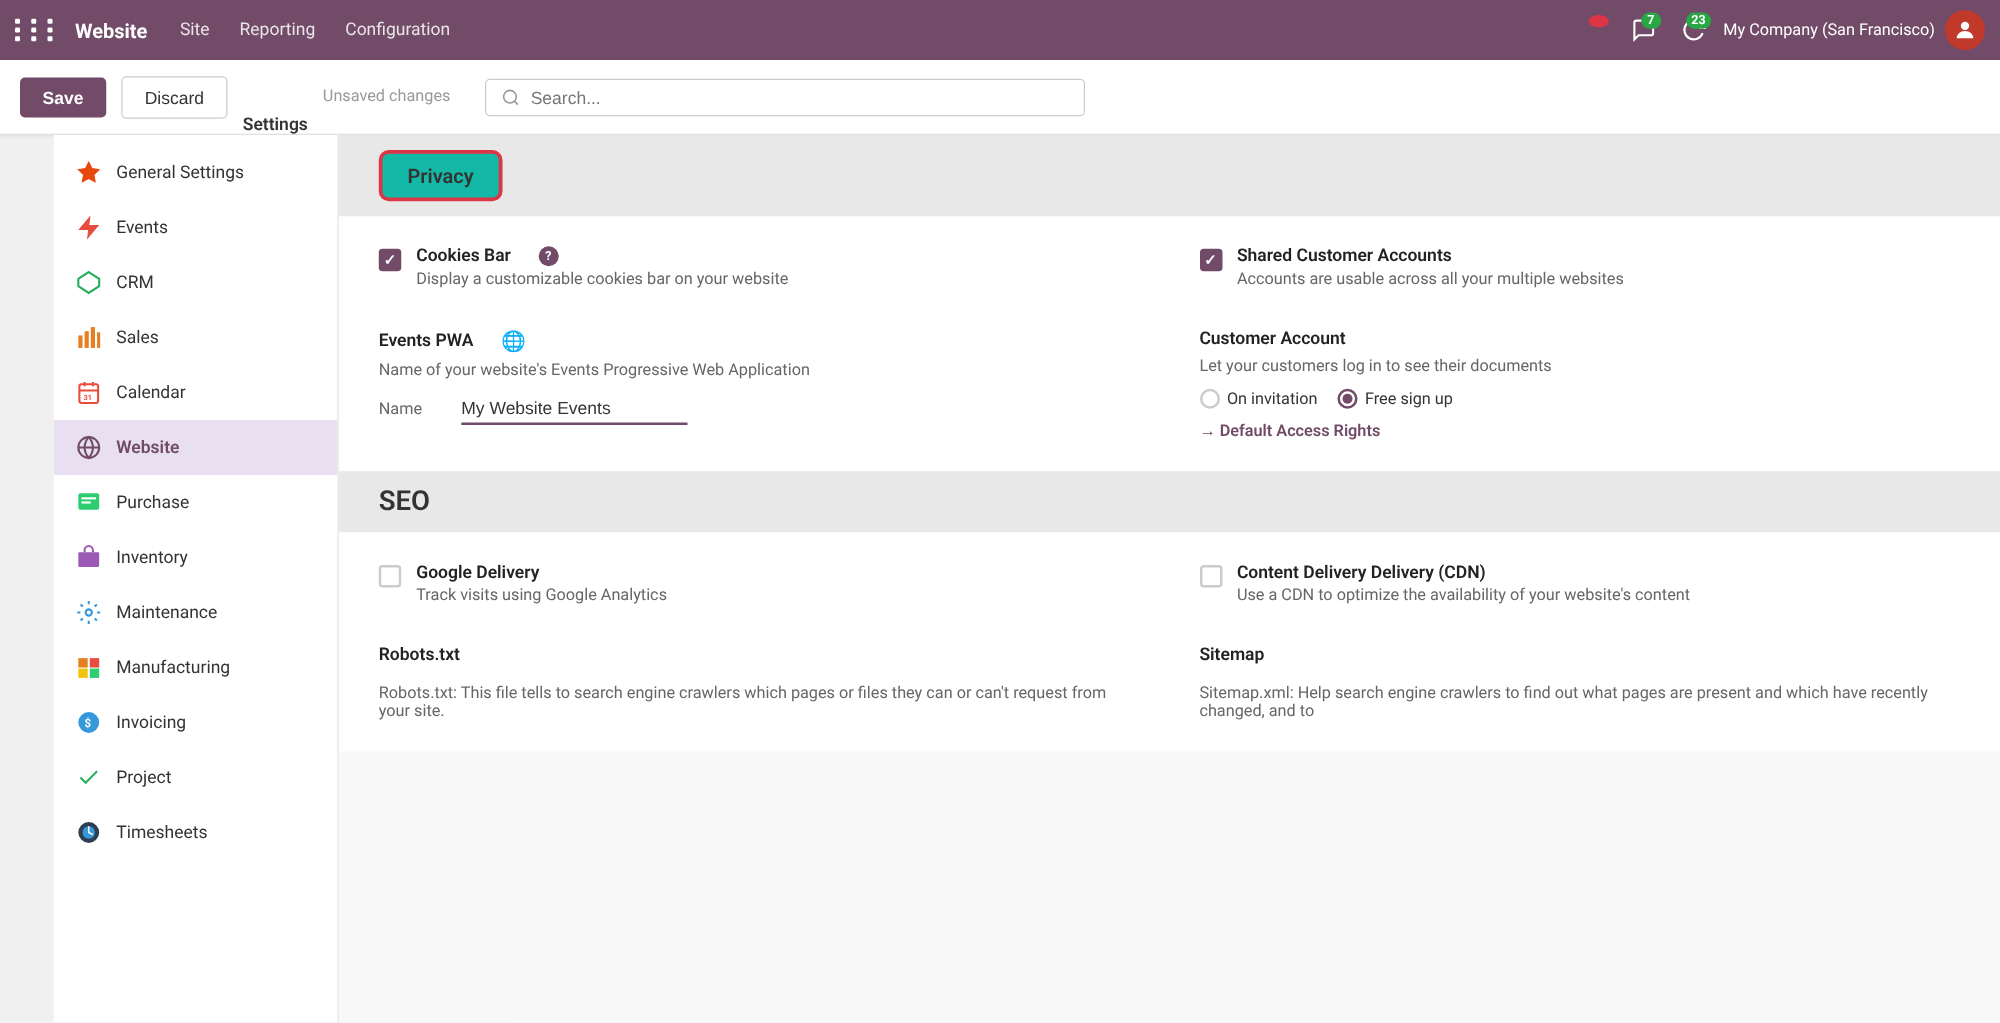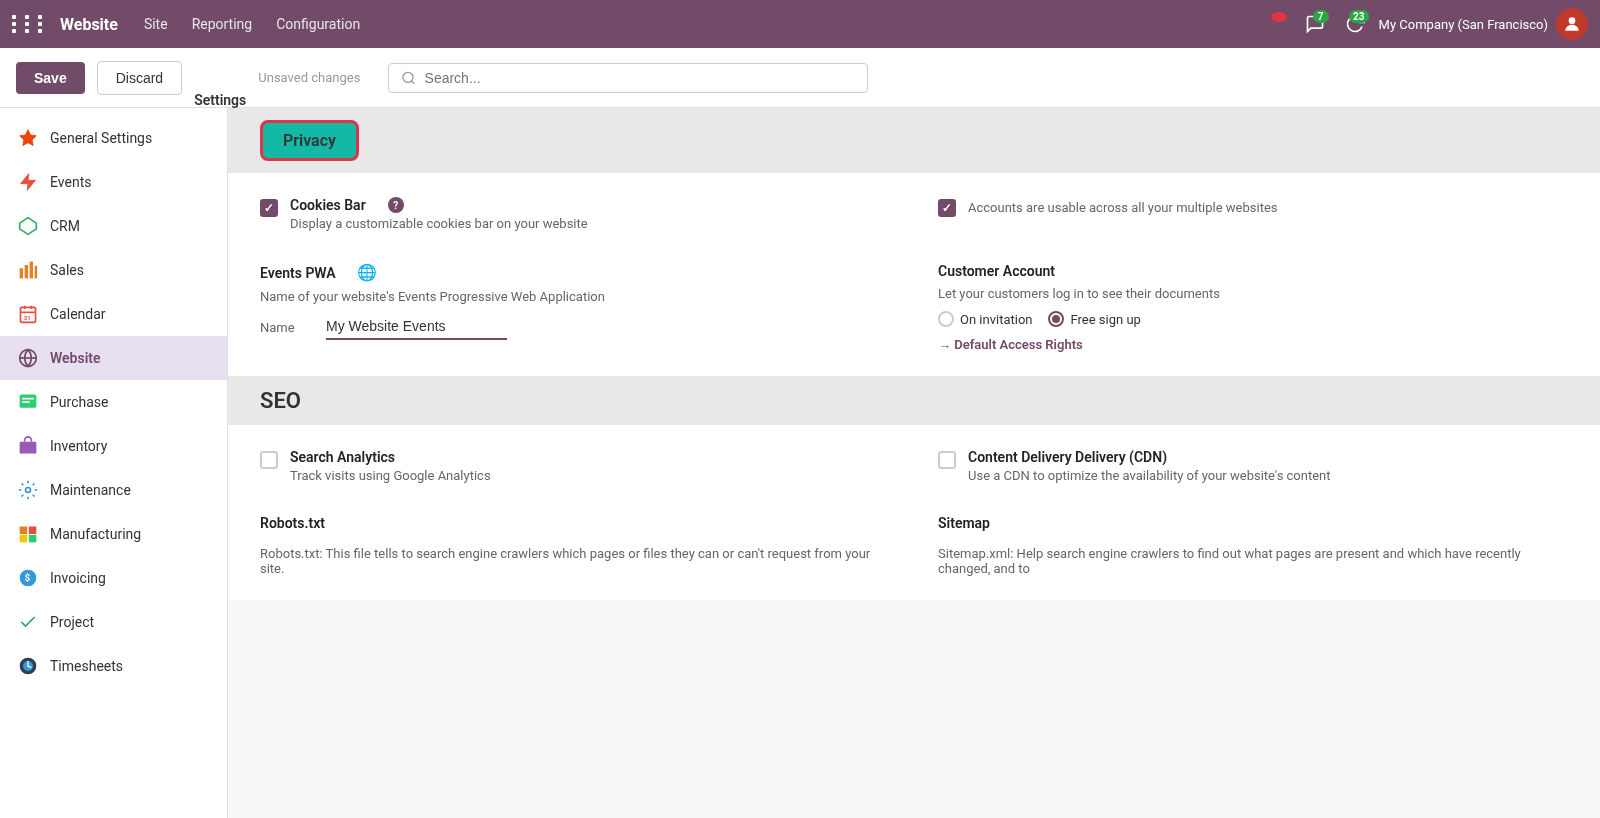--- a/index.html
+++ b/index.html
@@ -91,20 +91,21 @@
       color: #333;
       width: 100%;
     }
     .search-icon-svg { color: #999; }
 
     
     .main-layout {
       display: flex;
       height: calc(818px - 48px - 60px);
       overflow: hidden;
+      padding-left: 43px;
     }
 
     
     .sidebar {
       width: 228px;
       background: white;
       border-right: 1px solid #e0e0e0;
       overflow-y: auto;
       flex-shrink: 0;
       padding: 8px 0;
@@ -447,20 +448,21 @@
           </div>
           <div class="setting-desc">Display a customizable cookies bar on your website</div>
         </div>
       </div>
 
       <div class="setting-item">
         <div class="checkbox-custom">
           <span class="checkbox-check">✓</span>
         </div>
         <div class="setting-content">
+          <div class="setting-title">Shared Customer Accounts</div>
           <div class="setting-desc">Accounts are usable across all your multiple websites</div>
         </div>
       </div>
 
       <div class="setting-item" style="flex-direction:column; align-items:flex-start; gap:0;">
         <div class="setting-title" style="font-weight:600; font-size:14px; color:#222; margin-bottom:4px;">
           <span>Events PWA</span>
           <span class="globe-icon">🌐</span>
         </div>
         <div class="setting-desc">Name of your website's Events Progressive Web Application</div>
@@ -492,21 +494,21 @@
 
     <div class="section-header">
       <span>SEO</span>
     </div>
 
     <div class="seo-grid">
 
       <div class="setting-item">
         <div class="checkbox-custom unchecked"></div>
         <div class="setting-content">
-          <div class="setting-title">Search Analytics</div>
+          <div class="setting-title">Google Delivery</div>
           <div class="setting-desc">Track visits using Google Analytics</div>
         </div>
       </div>
 
       <div class="setting-item">
         <div class="checkbox-custom unchecked"></div>
         <div class="setting-content">
           <div class="setting-title">Content Delivery Delivery (CDN)</div>
           <div class="setting-desc">Use a CDN to optimize the availability of your website's content</div>
         </div>

